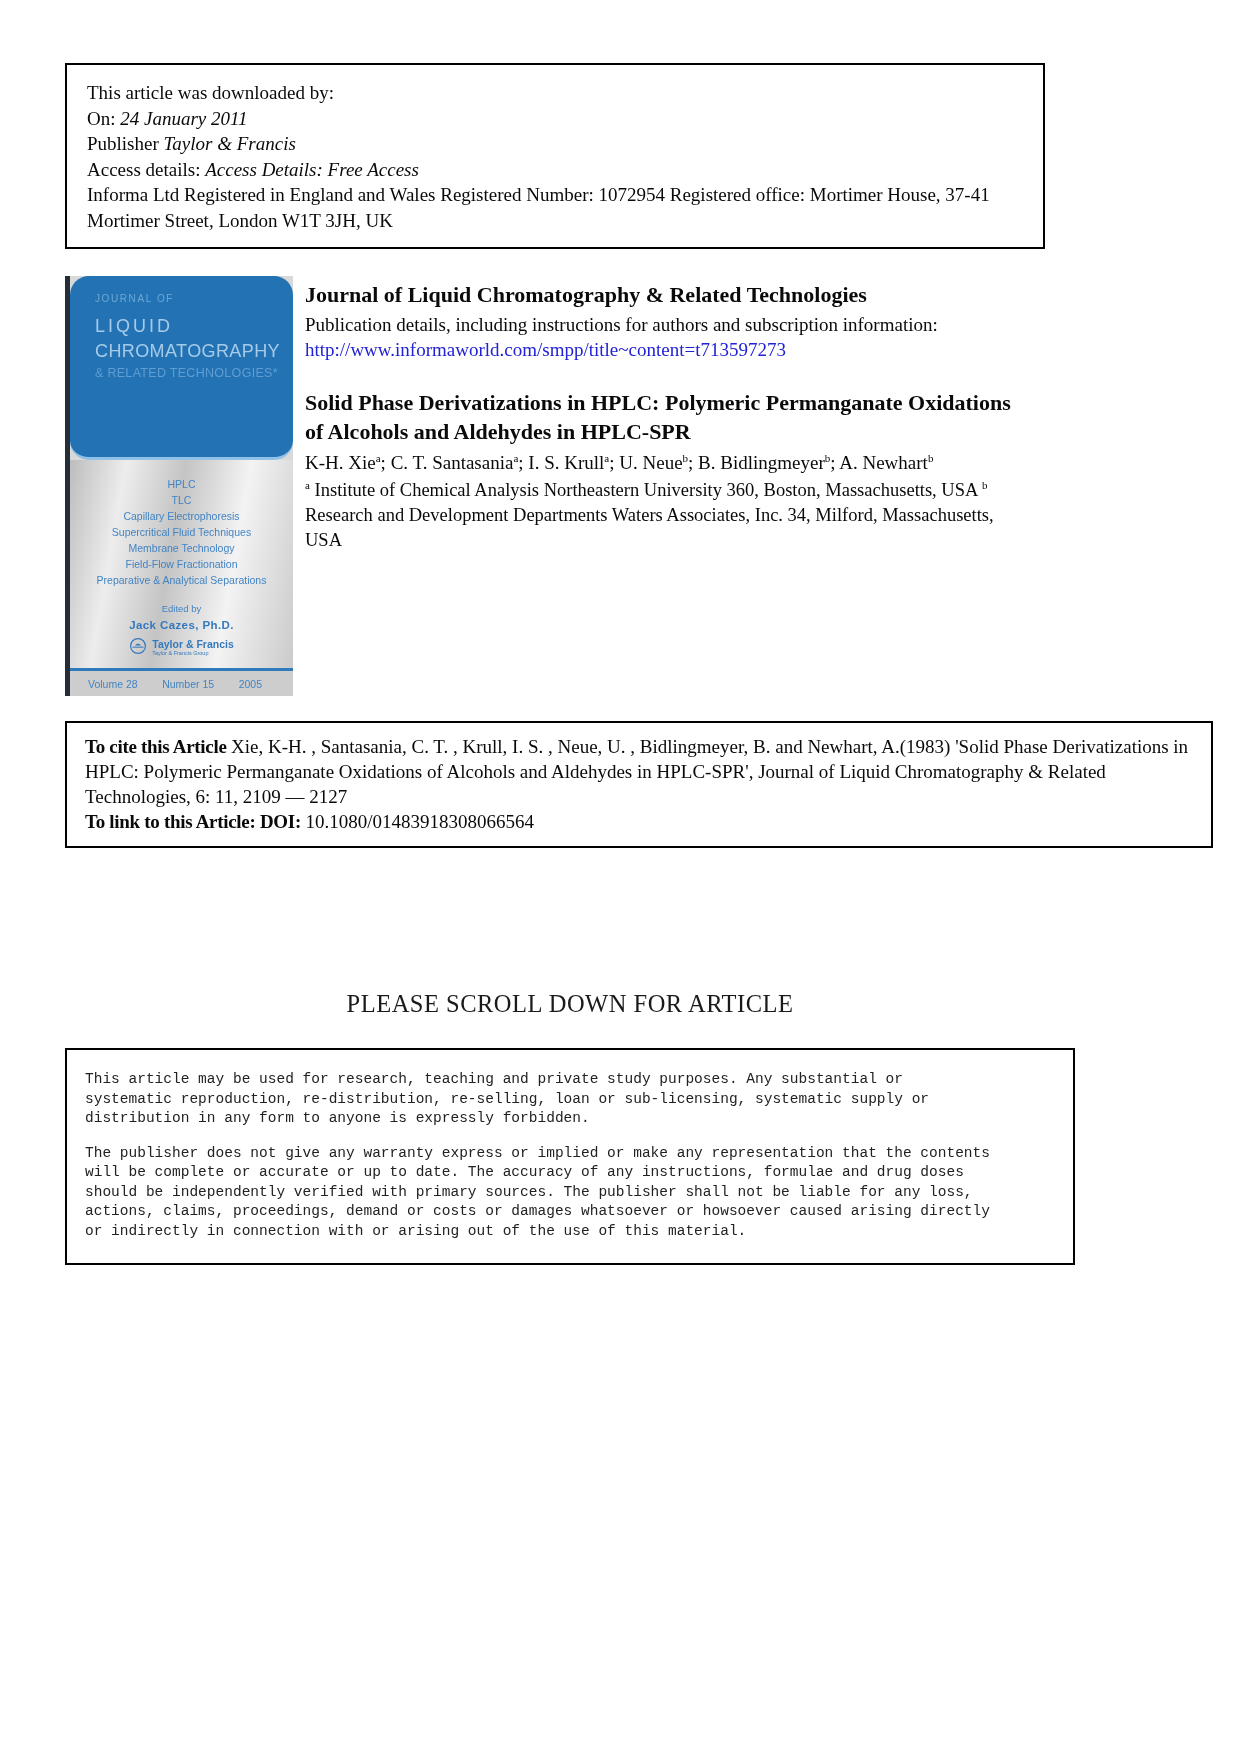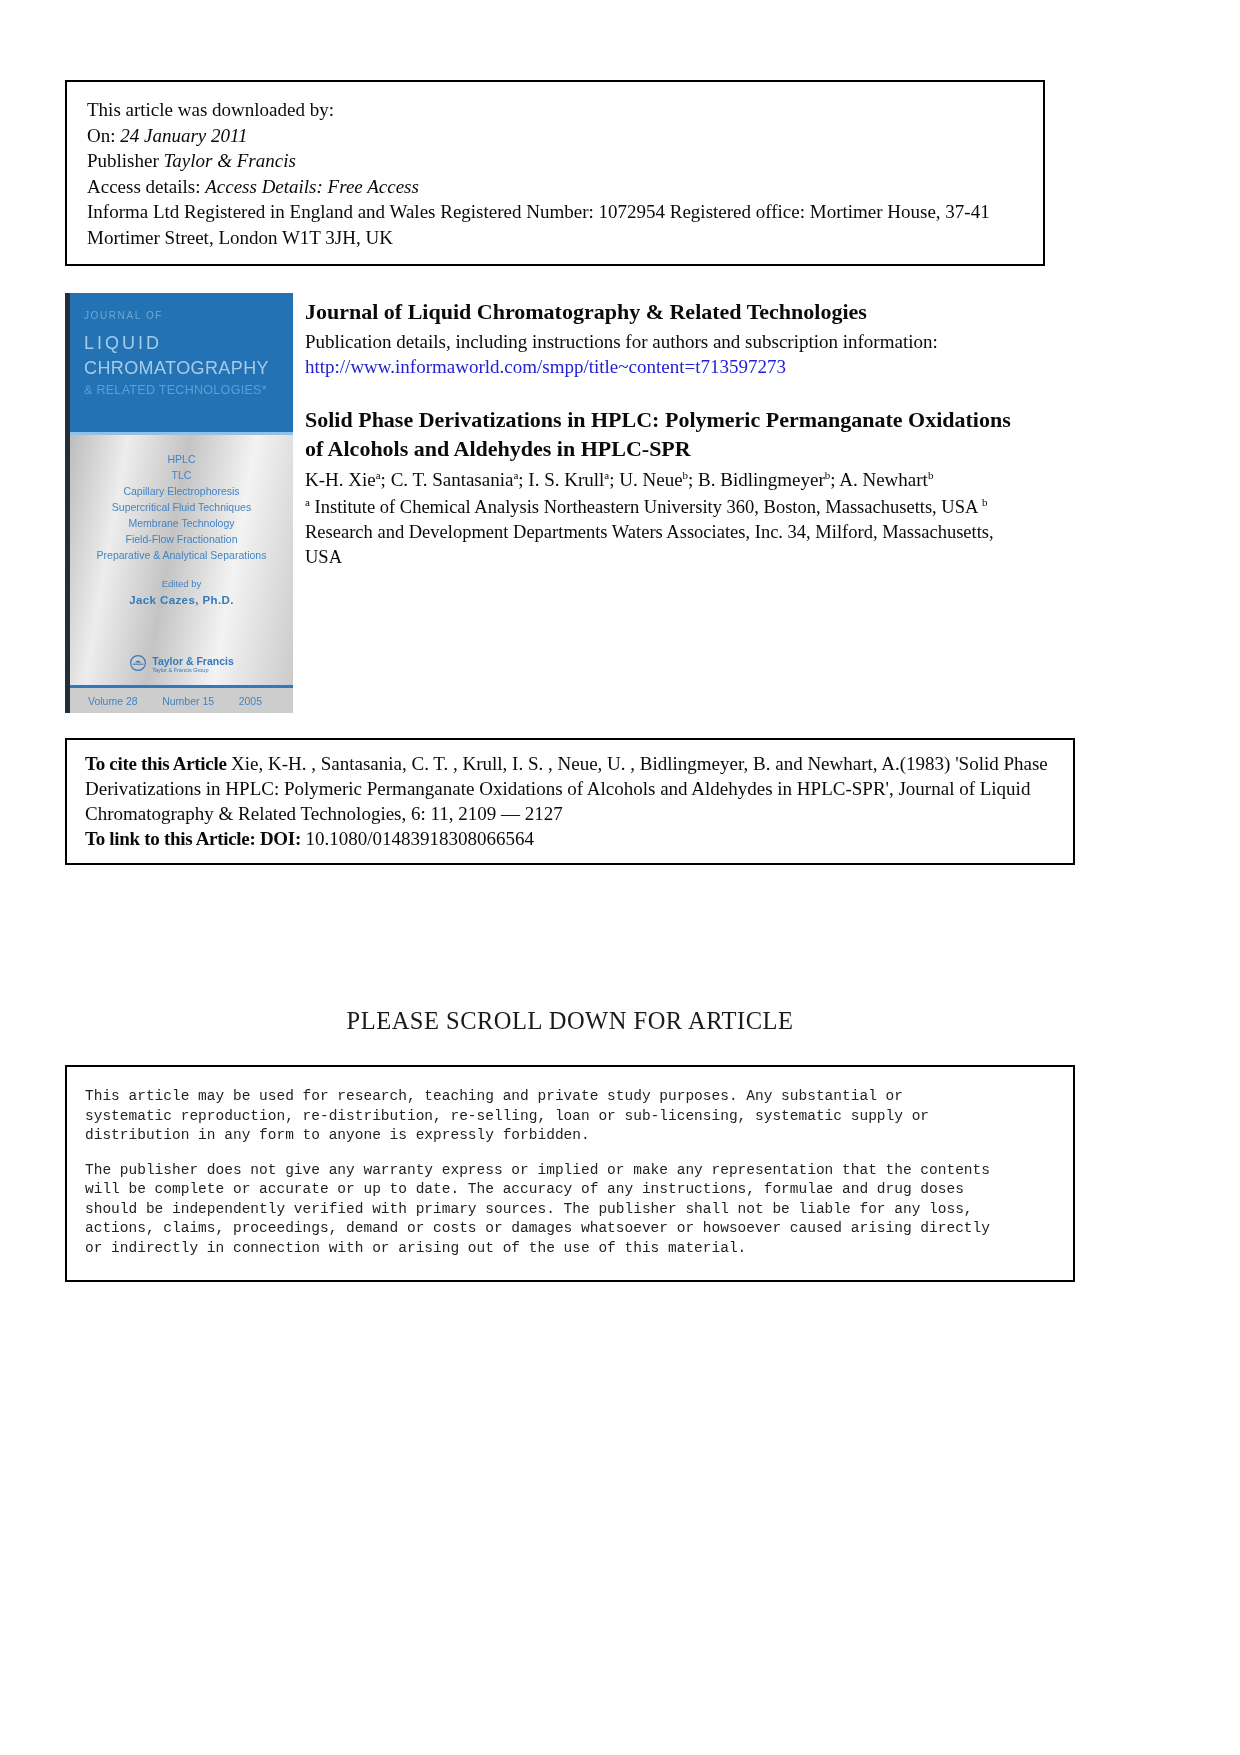--- a/index.html
+++ b/index.html
@@ -1,32 +1,32 @@
 <!DOCTYPE html>
 <html><head>
 <meta charset="utf-8">
 <style>
   html,body { margin:0; padding:0; background:#ffffff; }
   body { width:1240px; height:1755px; position:relative; font-family:"Liberation Serif", serif; color:#0a0a0a; }
-  .content { position:absolute; left:65px; top:80px; width:1010px; }
+  .content { position:absolute; left:65px; top:63px; width:1010px; }
 
   .box { border:2px solid #000; box-sizing:border-box; }
 
   
   .download-box { width:980px; padding:15px 20px 14px 20px; font-size:19px; line-height:25.5px; }
   .it { font-style:italic; }
 
   
   .journal-row { display:flex; margin-top:27px; }
 
   
   .cover { width:228px; height:420px; display:flex; flex-direction:column; box-sizing:border-box;
            border-left:5px solid #232e39; background:#d9d9d9; flex:none; }
-  .cover-head { background:#2373b4; height:142px; box-sizing:border-box; padding:17px 6px 0 14px;
-                border-bottom:3px solid #8fc2e6; font-family:"Liberation Sans", sans-serif; }
+  .cover-head { background:#2373b4; height:184px; box-sizing:border-box; padding:17px 6px 0 25px;
+                border-bottom:3px solid #8fc2e6; font-family:"Liberation Sans", sans-serif;border-radius:19px; }
   .ch-small  { color:#6da7d6; font-size:10px; letter-spacing:1.6px; margin-bottom:9px; }
   .ch-big    { color:#a6cbe9; font-size:18px; letter-spacing:3px; line-height:26px; }
   .ch-big2   { color:#a6cbe9; font-size:18px; letter-spacing:0.4px; line-height:24px; }
   .ch-sub    { color:#5f9dd2; font-size:12.5px; margin-top:3px; letter-spacing:0.3px; }
   .cover-body { flex:1; text-align:center; padding-top:16px; display:flex; flex-direction:column;
                 font-family:"Liberation Sans", sans-serif;
                 background:linear-gradient(100deg,#bdbdbd 0%,#ededed 22%,#c4c4c4 45%,#f3f3f3 70%,#cbcbcb 100%); }
   .cover-topics { color:#4284c4; font-size:10.5px; line-height:16px; }
   .cover-edited { margin-top:15px; color:#4284c4; font-size:9.5px; }
   .cover-editor { margin-top:5px; color:#3579bd; font-size:11.5px; font-weight:bold; letter-spacing:0.4px; }
@@ -44,21 +44,21 @@
   .journal-title { font-size:22px; font-weight:bold; line-height:26px; }
   .pub-details { font-size:19px; margin-top:5px; line-height:24px; }
   .link { color:#2121d6; text-decoration:none; cursor:pointer; }
   .journal-link { font-size:19px; display:inline-block; margin-top:2px; }
   .article-title { font-size:22px; font-weight:bold; line-height:29px; margin-top:27px; }
   .authors { font-size:19px; margin-top:5px; line-height:24px; }
   .affils { font-size:18.5px; margin-top:3px; line-height:25px; }
   sup { font-size:11px; line-height:0; vertical-align:super; }
 
   
-  .citation-box { width:1010px; margin-top:25px; padding:11px 18px 12px 18px; font-size:19px; line-height:25px; }
+  .citation-box { width:1148px; margin-top:25px; padding:11px 18px 12px 18px; font-size:19px; line-height:25px; }
   .citation-box p { margin:0; }
   .citation-box p + p { }
   .citation-box b { letter-spacing:-0.3px; }
 
   
   .scroll-notice { margin-top:142px; text-align:center; font-family:Liberation Serif, serif;
                    font-size:24.5px; color:#1a1a1a; letter-spacing:0.5px; }
 
   
   .terms-box { width:1010px; margin-top:30px; padding:20px 18px 22px 18px;

